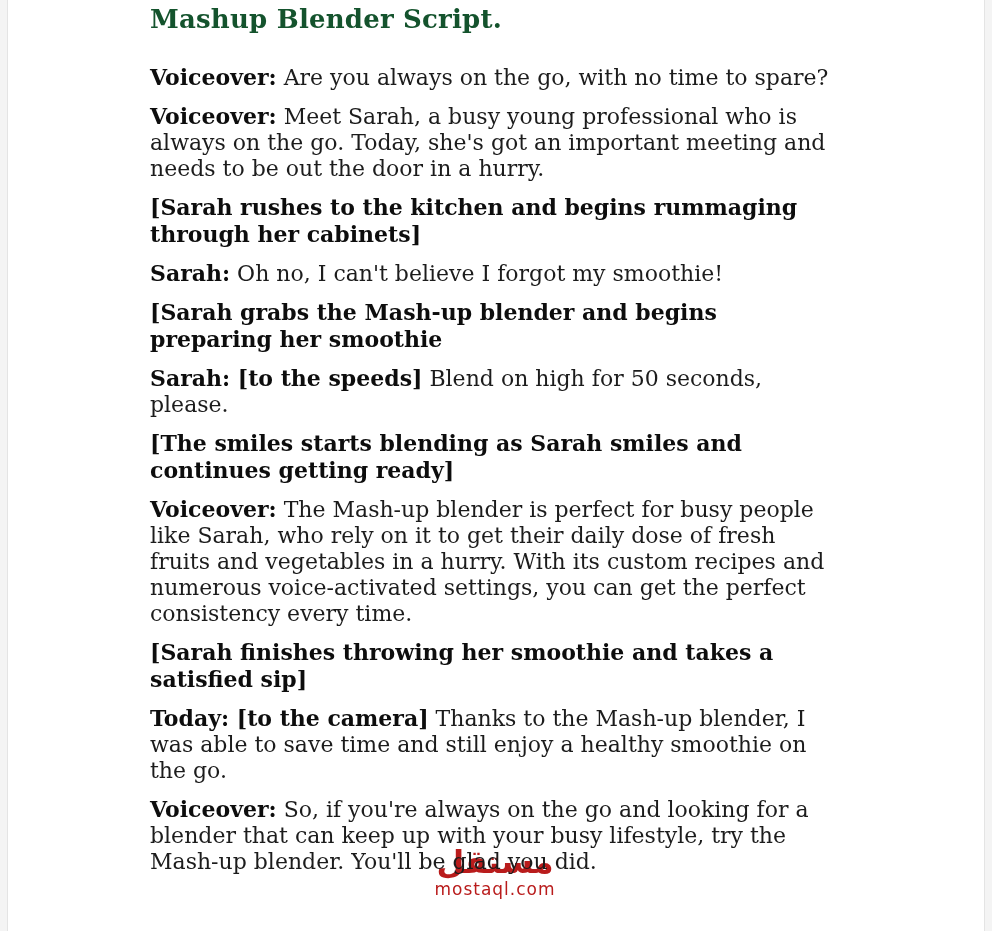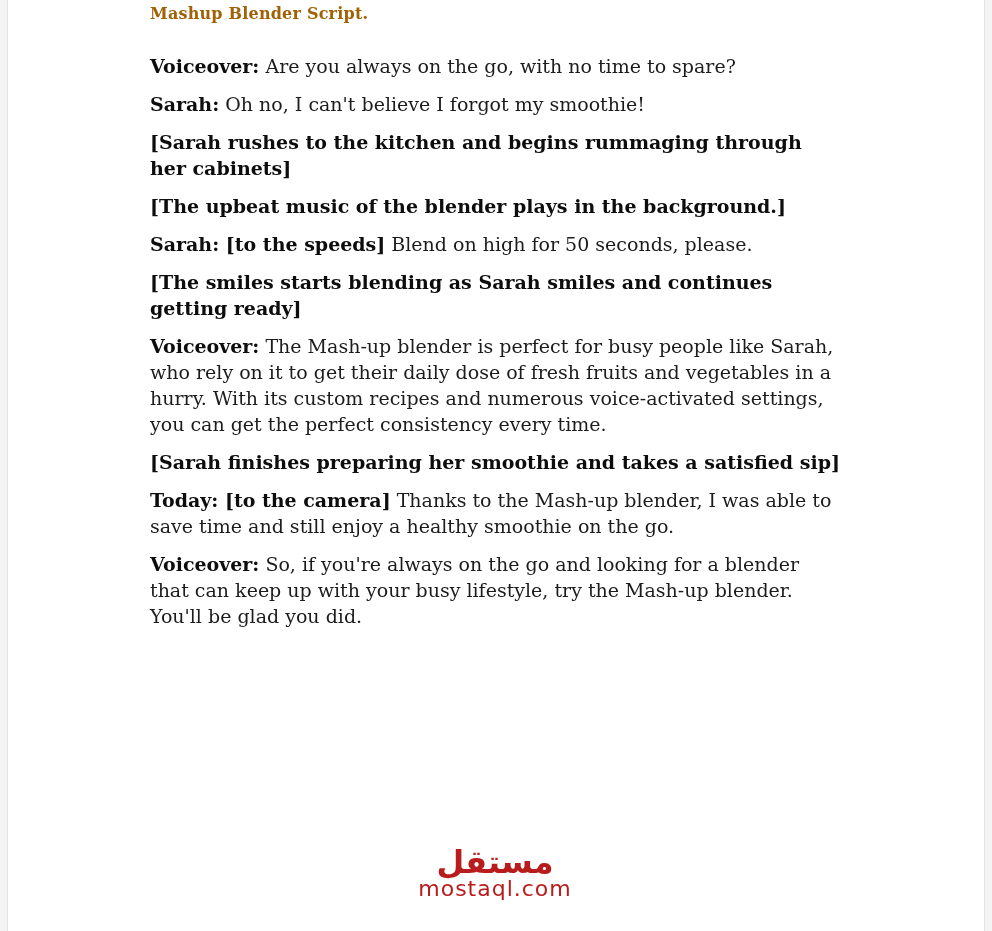--- a/index.html
+++ b/index.html
@@ -27,28 +27,28 @@
   .edge-right { right: 0; border-left: 1px solid #e4e4e4; }
 
   .content {
     position: absolute;
     left: 150px;
     top: 2px;
     width: 690px;
     z-index: 1;
   }
   .doc-title {
-    font-size: 16px;
+    font-size: 26px;
     font-weight: bold;
-    color: #a16207;
+    color: #14532d;
     margin: 2px 0 30px 0;
     letter-spacing: 0.2px;
   }
   .para {
-    font-size: 19px;
+    font-size: 22px;
     line-height: 26px;
     margin: 0 0 12px 0;
   }
   .b {
     font-weight: bold;
     color: #0d0d0d;
   }
 
   .watermark {
     position: absolute;
@@ -62,43 +62,44 @@
     pointer-events: none;
   }
   .wm-arabic {
     font-family: "DejaVu Sans", "Liberation Sans", sans-serif;
     font-size: 32px;
     font-weight: bold;
     line-height: 34px;
   }
   .wm-domain {
     font-family: "DejaVu Sans", "Liberation Sans", sans-serif;
-    font-size: 22px;
+    font-size: 17px;
     line-height: 20px;
     letter-spacing: 1px;
   }
 </style>
 </head>
 <body>
 
 <div class="edge edge-left"></div>
 <div class="edge edge-right"></div>
 
 <div class="watermark">
   <div class="wm-arabic">مستقل</div>
   <div class="wm-domain">mostaql.com</div>
 </div>
 
 <div class="content">
   <h1 class="doc-title">Mashup Blender Script.</h1>
   <div>
       <p class="para"><span class="b">Voiceover:</span><span class=""> Are you always on the go, with no time to spare?</span></p>
+      <p class="para"><span class="b">Voiceover:</span><span class=""> Meet Sarah, a busy young professional who is always on the go. Today, she's got an important meeting and needs to be out the door in a hurry.</span></p>
+      <p class="para"><span class="b">[Sarah rushes to the kitchen and begins rummaging through her cabinets]</span></p>
       <p class="para"><span class="b">Sarah:</span><span class=""> Oh no, I can't believe I forgot my smoothie!</span></p>
-      <p class="para"><span class="b">[Sarah rushes to the kitchen and begins rummaging through her cabinets]</span></p>
-      <p class="para"><span class="b">[The upbeat music of the blender plays in the background.]</span></p>
+      <p class="para"><span class="b">[Sarah grabs the Mash-up blender and begins preparing her smoothie</span></p>
       <p class="para"><span class="b">Sarah: [to the speeds]</span><span class=""> Blend on high for 50 seconds, please.</span></p>
       <p class="para"><span class="b">[The smiles starts blending as Sarah smiles and continues getting ready]</span></p>
       <p class="para"><span class="b">Voiceover:</span><span class=""> The Mash-up blender is perfect for busy people like Sarah, who rely on it to get their daily dose of fresh fruits and vegetables in a hurry. With its custom recipes and numerous voice-activated settings, you can get the perfect consistency every time.</span></p>
-      <p class="para"><span class="b">[Sarah finishes preparing her smoothie and takes a satisfied sip]</span></p>
+      <p class="para"><span class="b">[Sarah finishes throwing her smoothie and takes a satisfied sip]</span></p>
       <p class="para"><span class="b">Today: [to the camera]</span><span class=""> Thanks to the Mash-up blender, I was able to save time and still enjoy a healthy smoothie on the go.</span></p>
       <p class="para"><span class="b">Voiceover:</span><span class=""> So, if you're always on the go and looking for a blender that can keep up with your busy lifestyle, try the Mash-up blender. You'll be glad you did.</span></p>
     </div>
 </div>
 
 </body></html>

